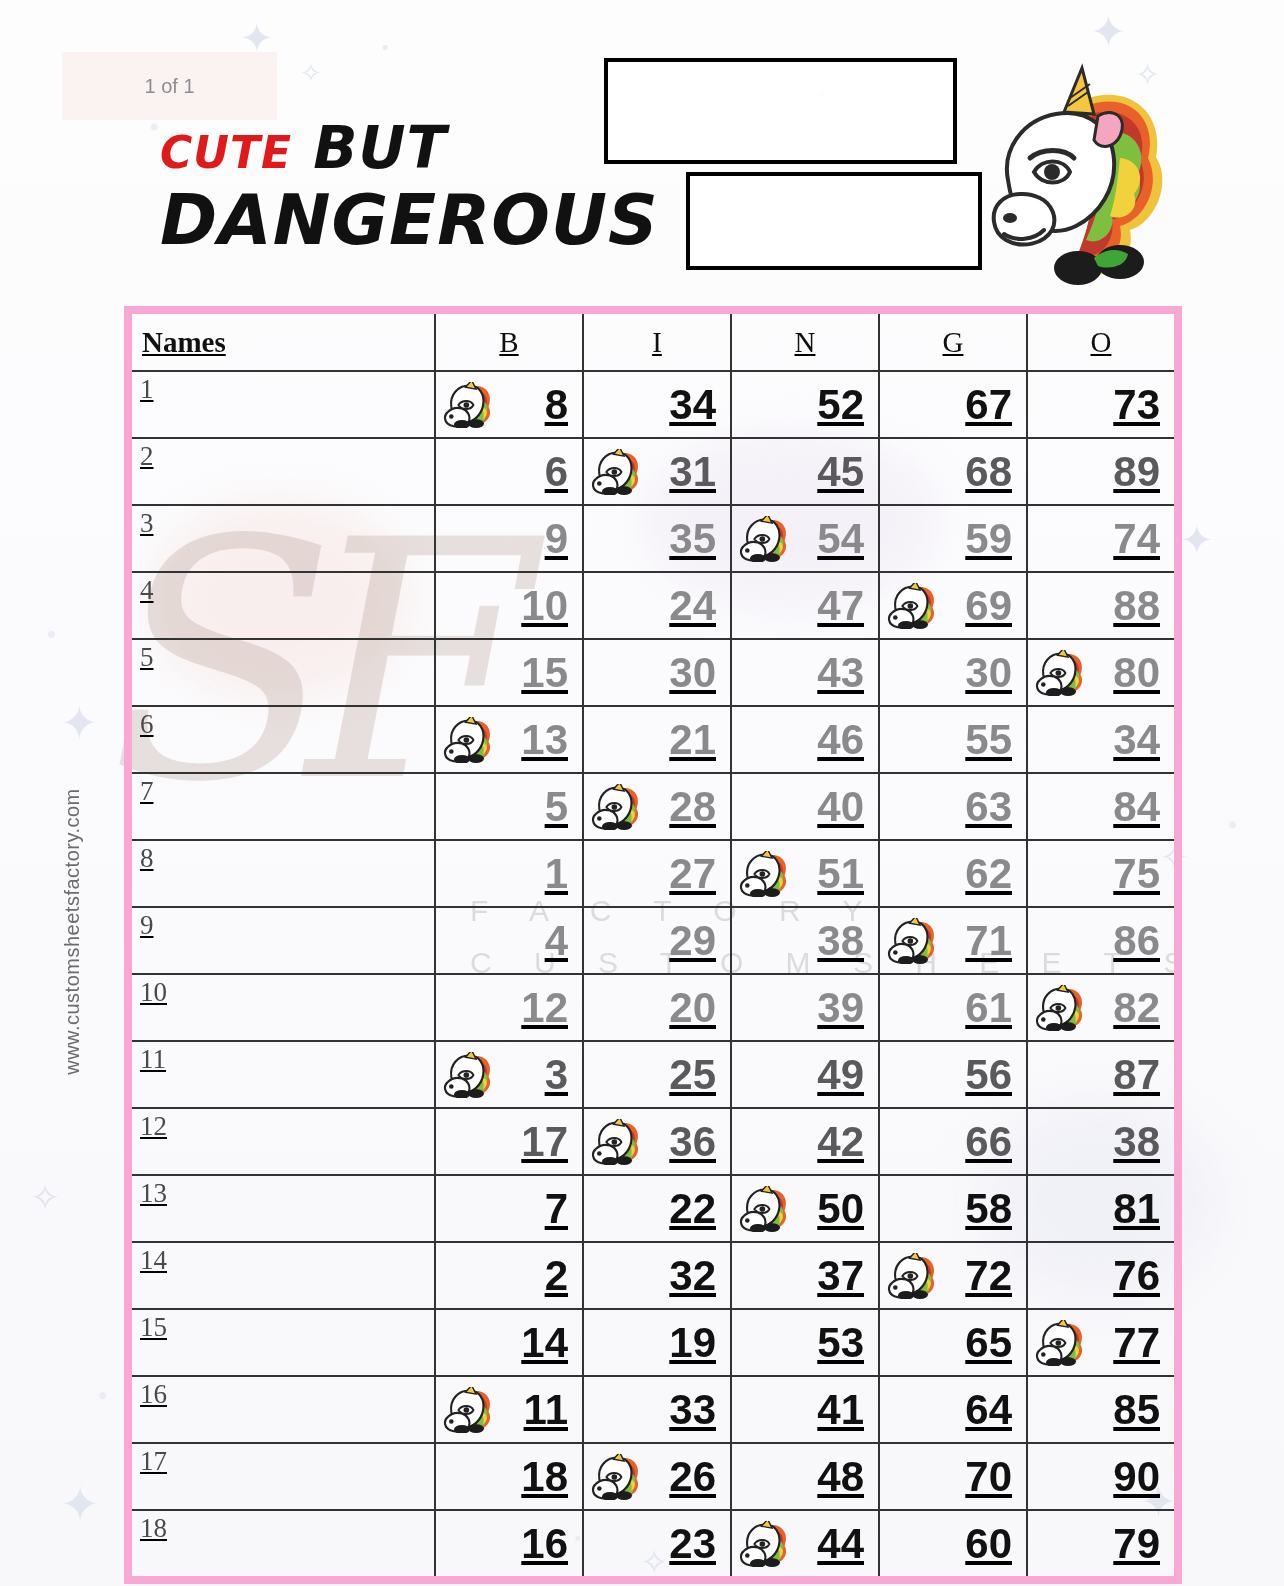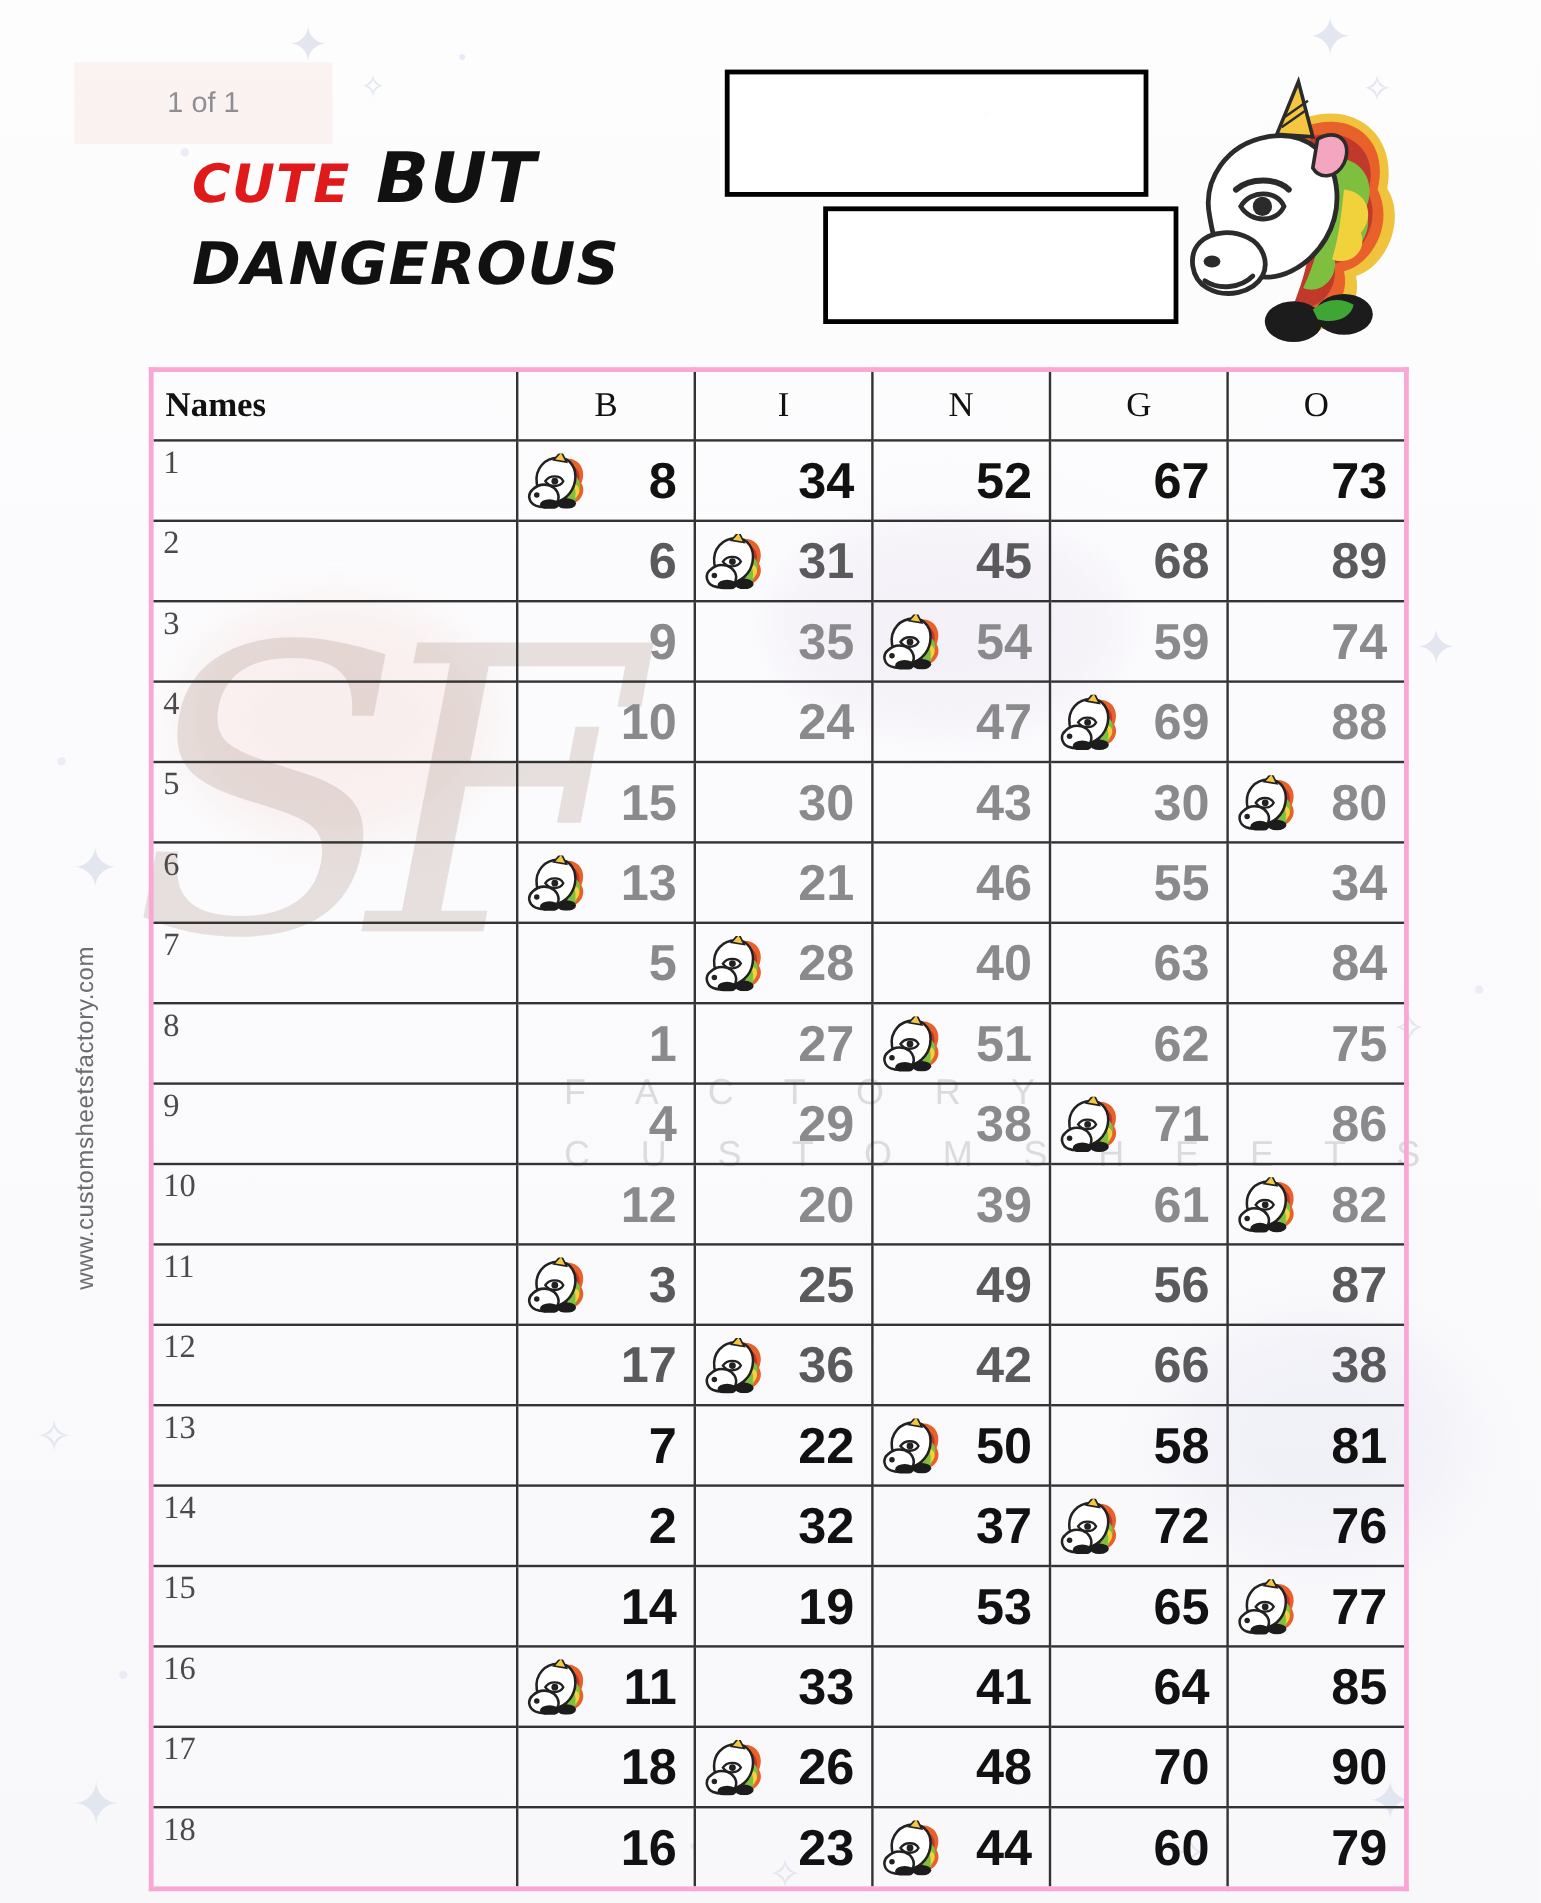--- a/index.html
+++ b/index.html
@@ -89,21 +89,21 @@
     position: absolute;
     left: 62px;
     top: 52px;
     width: 215px;
     height: 68px;
     background: rgba(250,238,238,0.75);
     display: flex;
     align-items: center;
     justify-content: center;
     font-family: "Liberation Sans", sans-serif;
-    font-size: 24px;
+    font-size: 20px;
     color: #8d8d92;
   }
 
   .title-block {
     position: absolute;
     left: 160px;
     top: 118px;
     width: 520px;
     user-select: none;
   }
@@ -117,21 +117,21 @@
     color: #111;
   }
   .title-line1 .cute {
     color: #e01a1a;
     font-size: 44px;
   }
   .title-line2 {
     font-family: "DejaVu Sans", sans-serif;
     font-weight: bold;
     font-style: italic;
-    font-size: 49px;
+    font-size: 69px;
     line-height: 74px;
     letter-spacing: 1px;
     color: #111;
   }
 
   .field-box {
     position: absolute;
     border: 4px solid #000;
     background: rgba(255,255,255,0.9);
   }
@@ -208,21 +208,21 @@
   td.num.midfade { color: #5a5a5c; }
 
   .cell-uni {
     position: absolute;
     left: 6px;
     top: 50%;
     transform: translateY(-50%);
     width: 54px;
     height: 46px;
   }
-  .table-wrap table { border: 4px solid #f9a8d4; }
+  .table-wrap table { border: 8px solid #f9a8d4; text-decoration: underline; }
 </style>
 </head>
 <body>
 
 <div class="sheet"></div>
 
 <div class="blob" style="left:150px;top:500px;width:260px;height:200px;background:#f6e3df;"></div>
 <div class="blob" style="left:640px;top:430px;width:300px;height:180px;background:#efe7f3;"></div>
 <div class="blob" style="left:980px;top:1100px;width:240px;height:200px;background:#e9e9f4;"></div>
 

